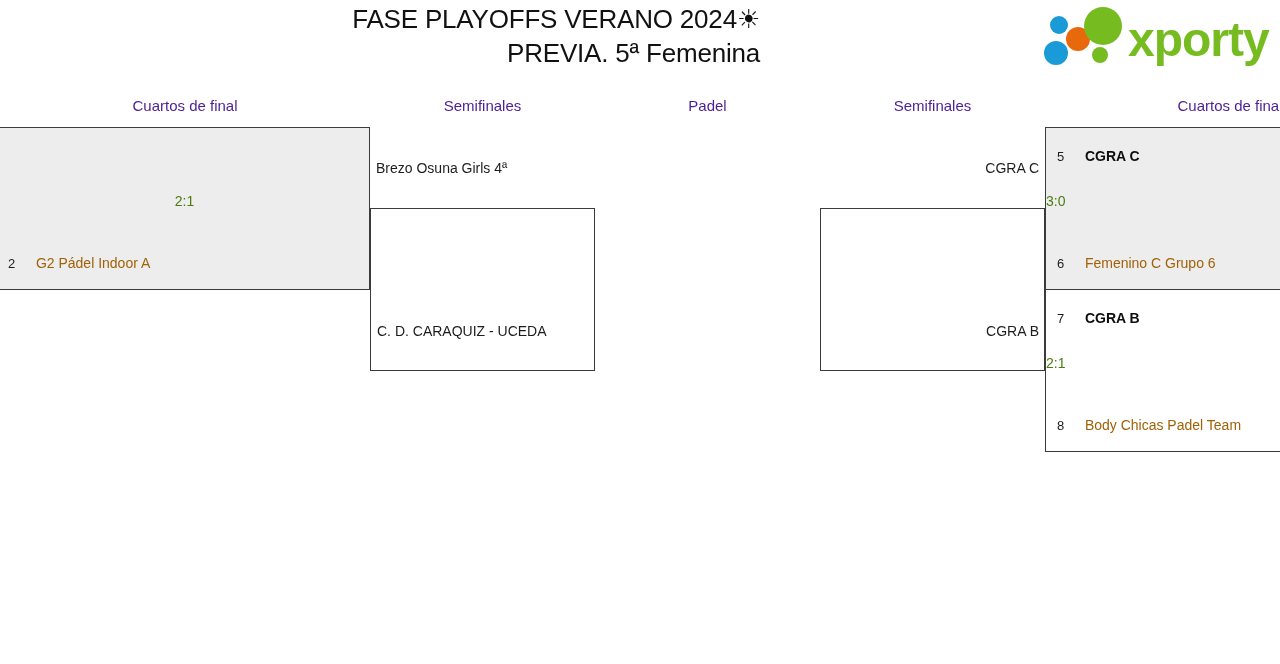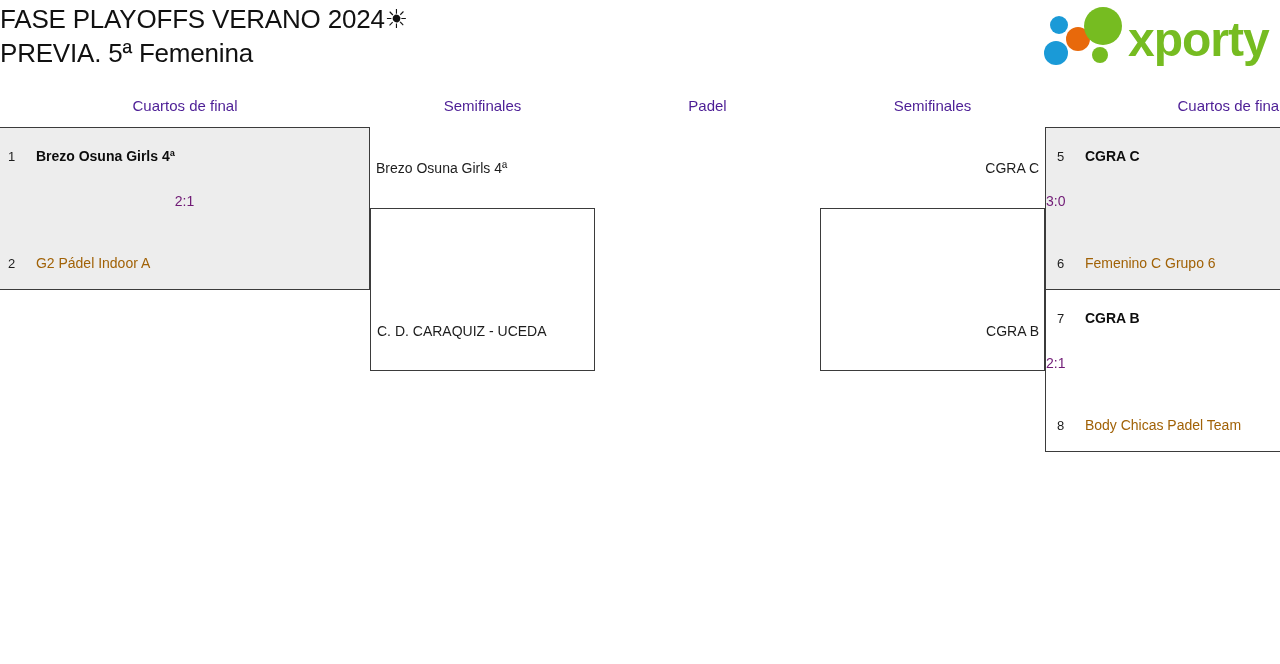--- a/index.html
+++ b/index.html
@@ -16,20 +16,21 @@
     color: #1a1a1a;
     -webkit-font-smoothing: antialiased;
   }
 
   
   #page-header {
     position: absolute;
     left: 0; top: 0;
     width: 1280px;
     height: 88px;
+    text-align: right;
   }
   #tournament-title {
     position: absolute;
     left: 0px;
     top: 2px;
     width: 760px;
     font-size: 26px;
     line-height: 34px;
     font-weight: 400;
     letter-spacing: -0.2px;
@@ -103,21 +104,21 @@
   .side-right .seed { margin-left: 11px; margin-right: 8px; }
 
   .team-name { font-size: 14px; color: #a16207; }
   .team-name.winner { font-weight: 700; color: #0d0d0d; }
 
   .score {
     position: absolute;
     top: 64px;
     font-size: 14px;
     line-height: 18px;
-    color: #701a75;
+    color: #4d7c0f;
   }
   .side-left  .score { left: 0; width: 100%; text-align: center; }
   .side-right .score { left: 0; width: 100%; text-align: left; }
 
   
   .advance-label {
     position: absolute;
     font-size: 14px;
     line-height: 20px;
     color: #1d1d1d;
@@ -155,24 +156,20 @@
 
 <div class="round-header" id="round-header-qf-left">Cuartos de final</div>
 <div class="round-header" id="round-header-sf-left">Semifinales</div>
 <div class="round-header" id="round-header-final">Padel</div>
 <div class="round-header" id="round-header-sf-right">Semifinales</div>
 <div class="round-header" id="round-header-qf-right">Cuartos de final</div>
 
 <div id="bracket">
 
   <div class="match-box shaded side-left" style="left:-1px; top:127px; width:371px; height:163px;">
-    <div class="competitor top">
-      <span class="seed">1</span>
-      <span class="team-name winner">Brezo Osuna Girls 4ª</span>
-    </div>
     <div class="score">2:1</div>
     <div class="competitor bottom">
       <span class="seed">2</span>
       <span class="team-name">G2 Pádel Indoor A</span>
     </div>
   </div>
 
 
   <div class="connector" style="left:370px; top:208px; width:26px; height:1px;"></div>
   <div class="connector" style="left:370px; top:370px; width:26px; height:1px;"></div>

